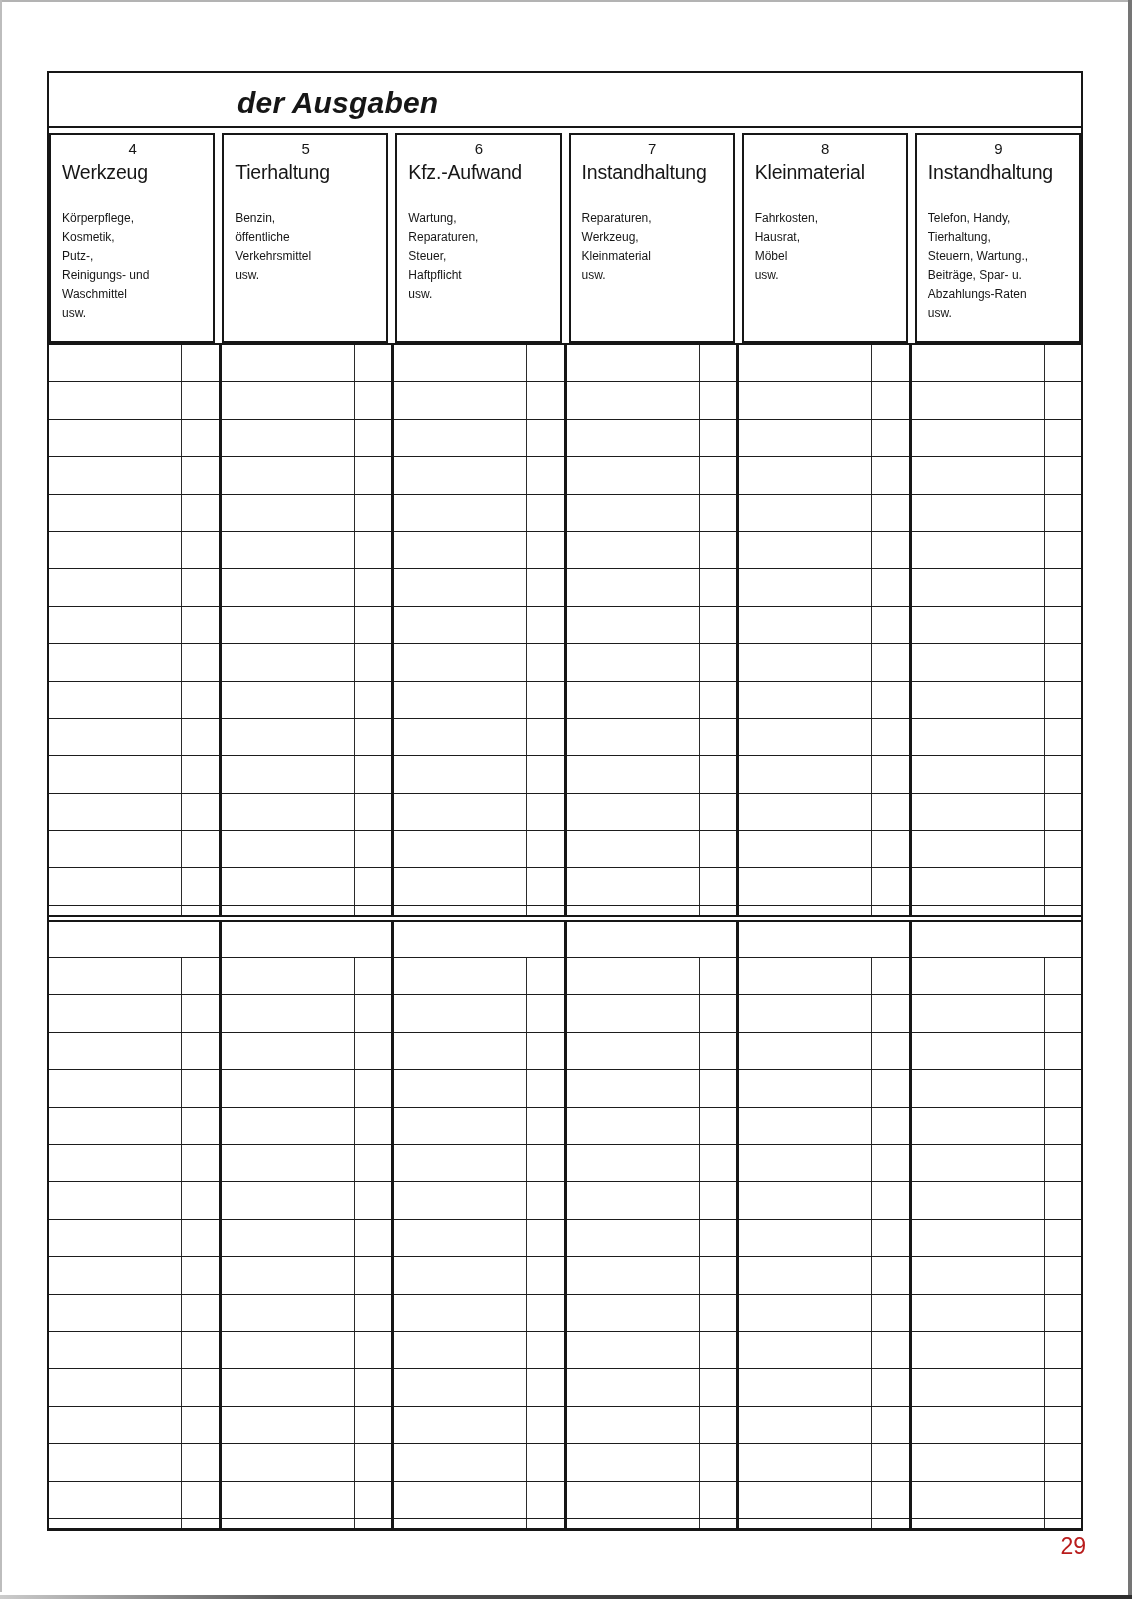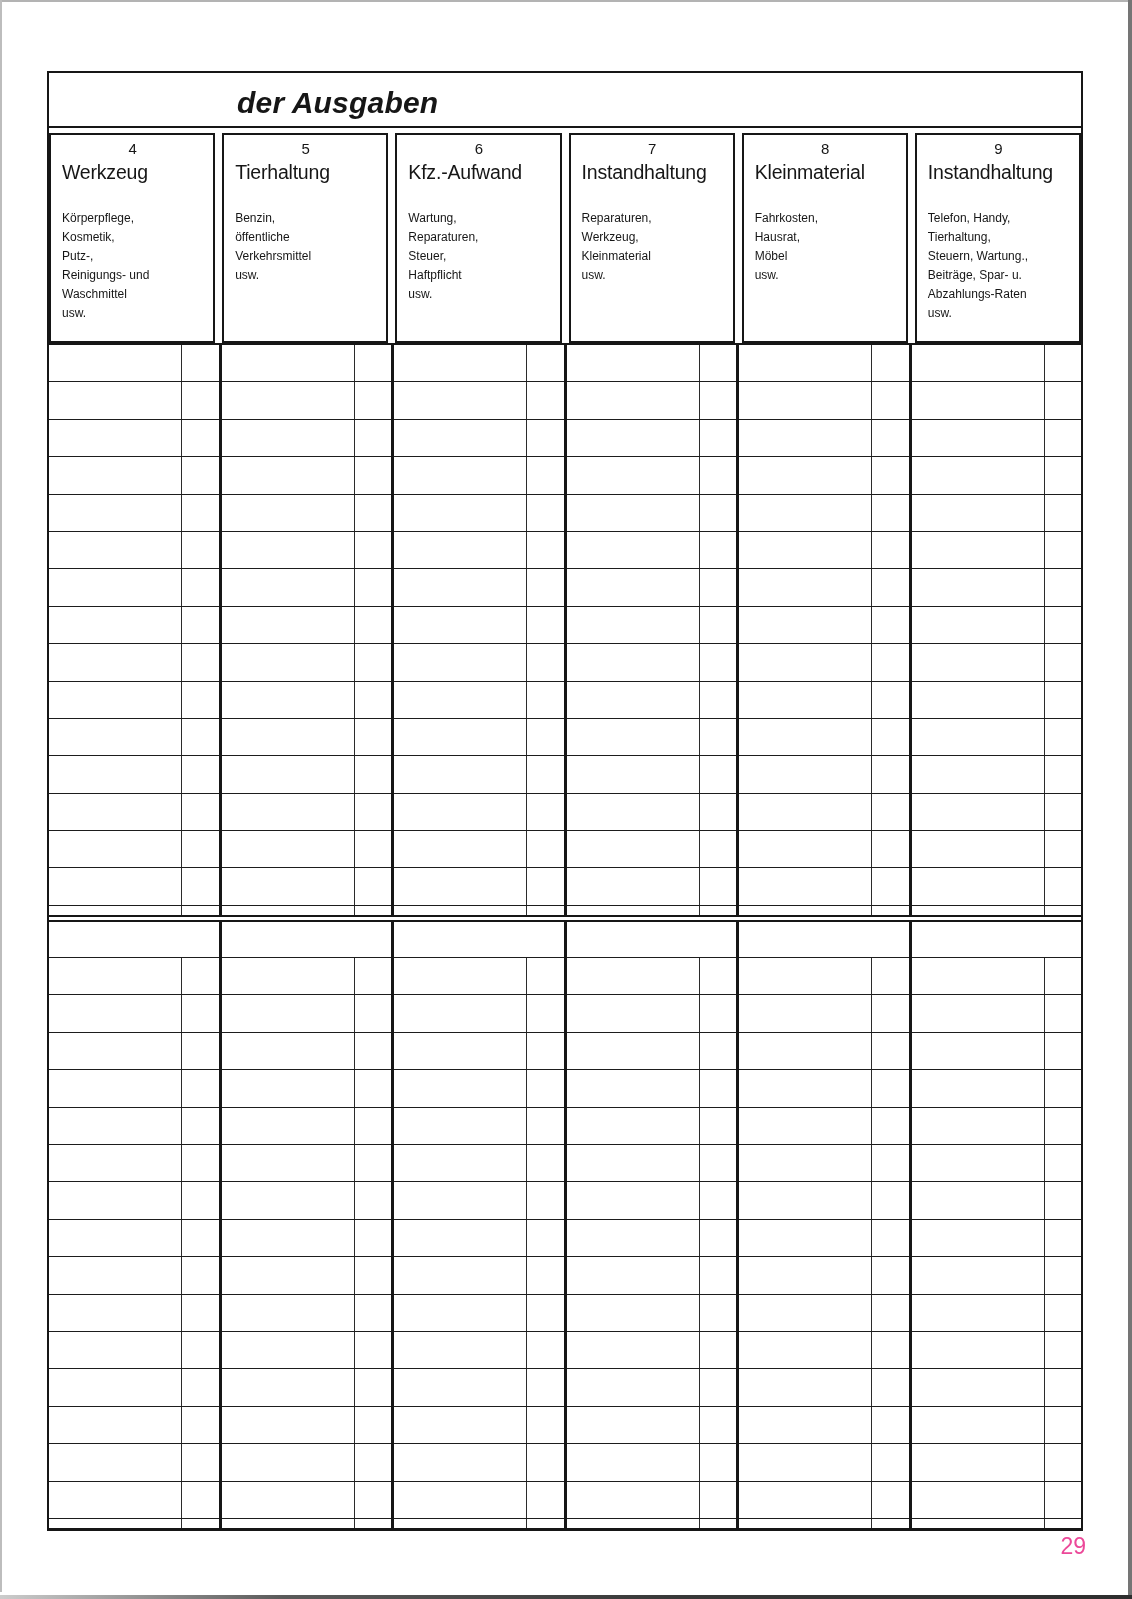--- a/index.html
+++ b/index.html
@@ -49,21 +49,21 @@
   .group:first-child{border-left:0;}
   .row{position:relative; box-sizing:border-box; height:37.4px;
     border-bottom:1.8px solid #1d1d1d;}
   .row.carry{height:36px;}
   .row.thin{height:9.2px; border-bottom:0;}
   .sub{position:absolute; right:0; top:0; height:100%; width:22%;
     box-sizing:border-box; border-left:1.4px solid #2b2b2b;}
 
   .page-number{
     position:absolute; right:46px; top:1533px;
-    font-size:23px; color:#ec4899;
+    font-size:23px; color:#b91c1c;
   }
 </style>
 </head>
 <body>
 
 <div class="page">
 
   <div class="edge edge-top"></div>
   <div class="edge edge-left"></div>
   <div class="edge edge-right"></div>

